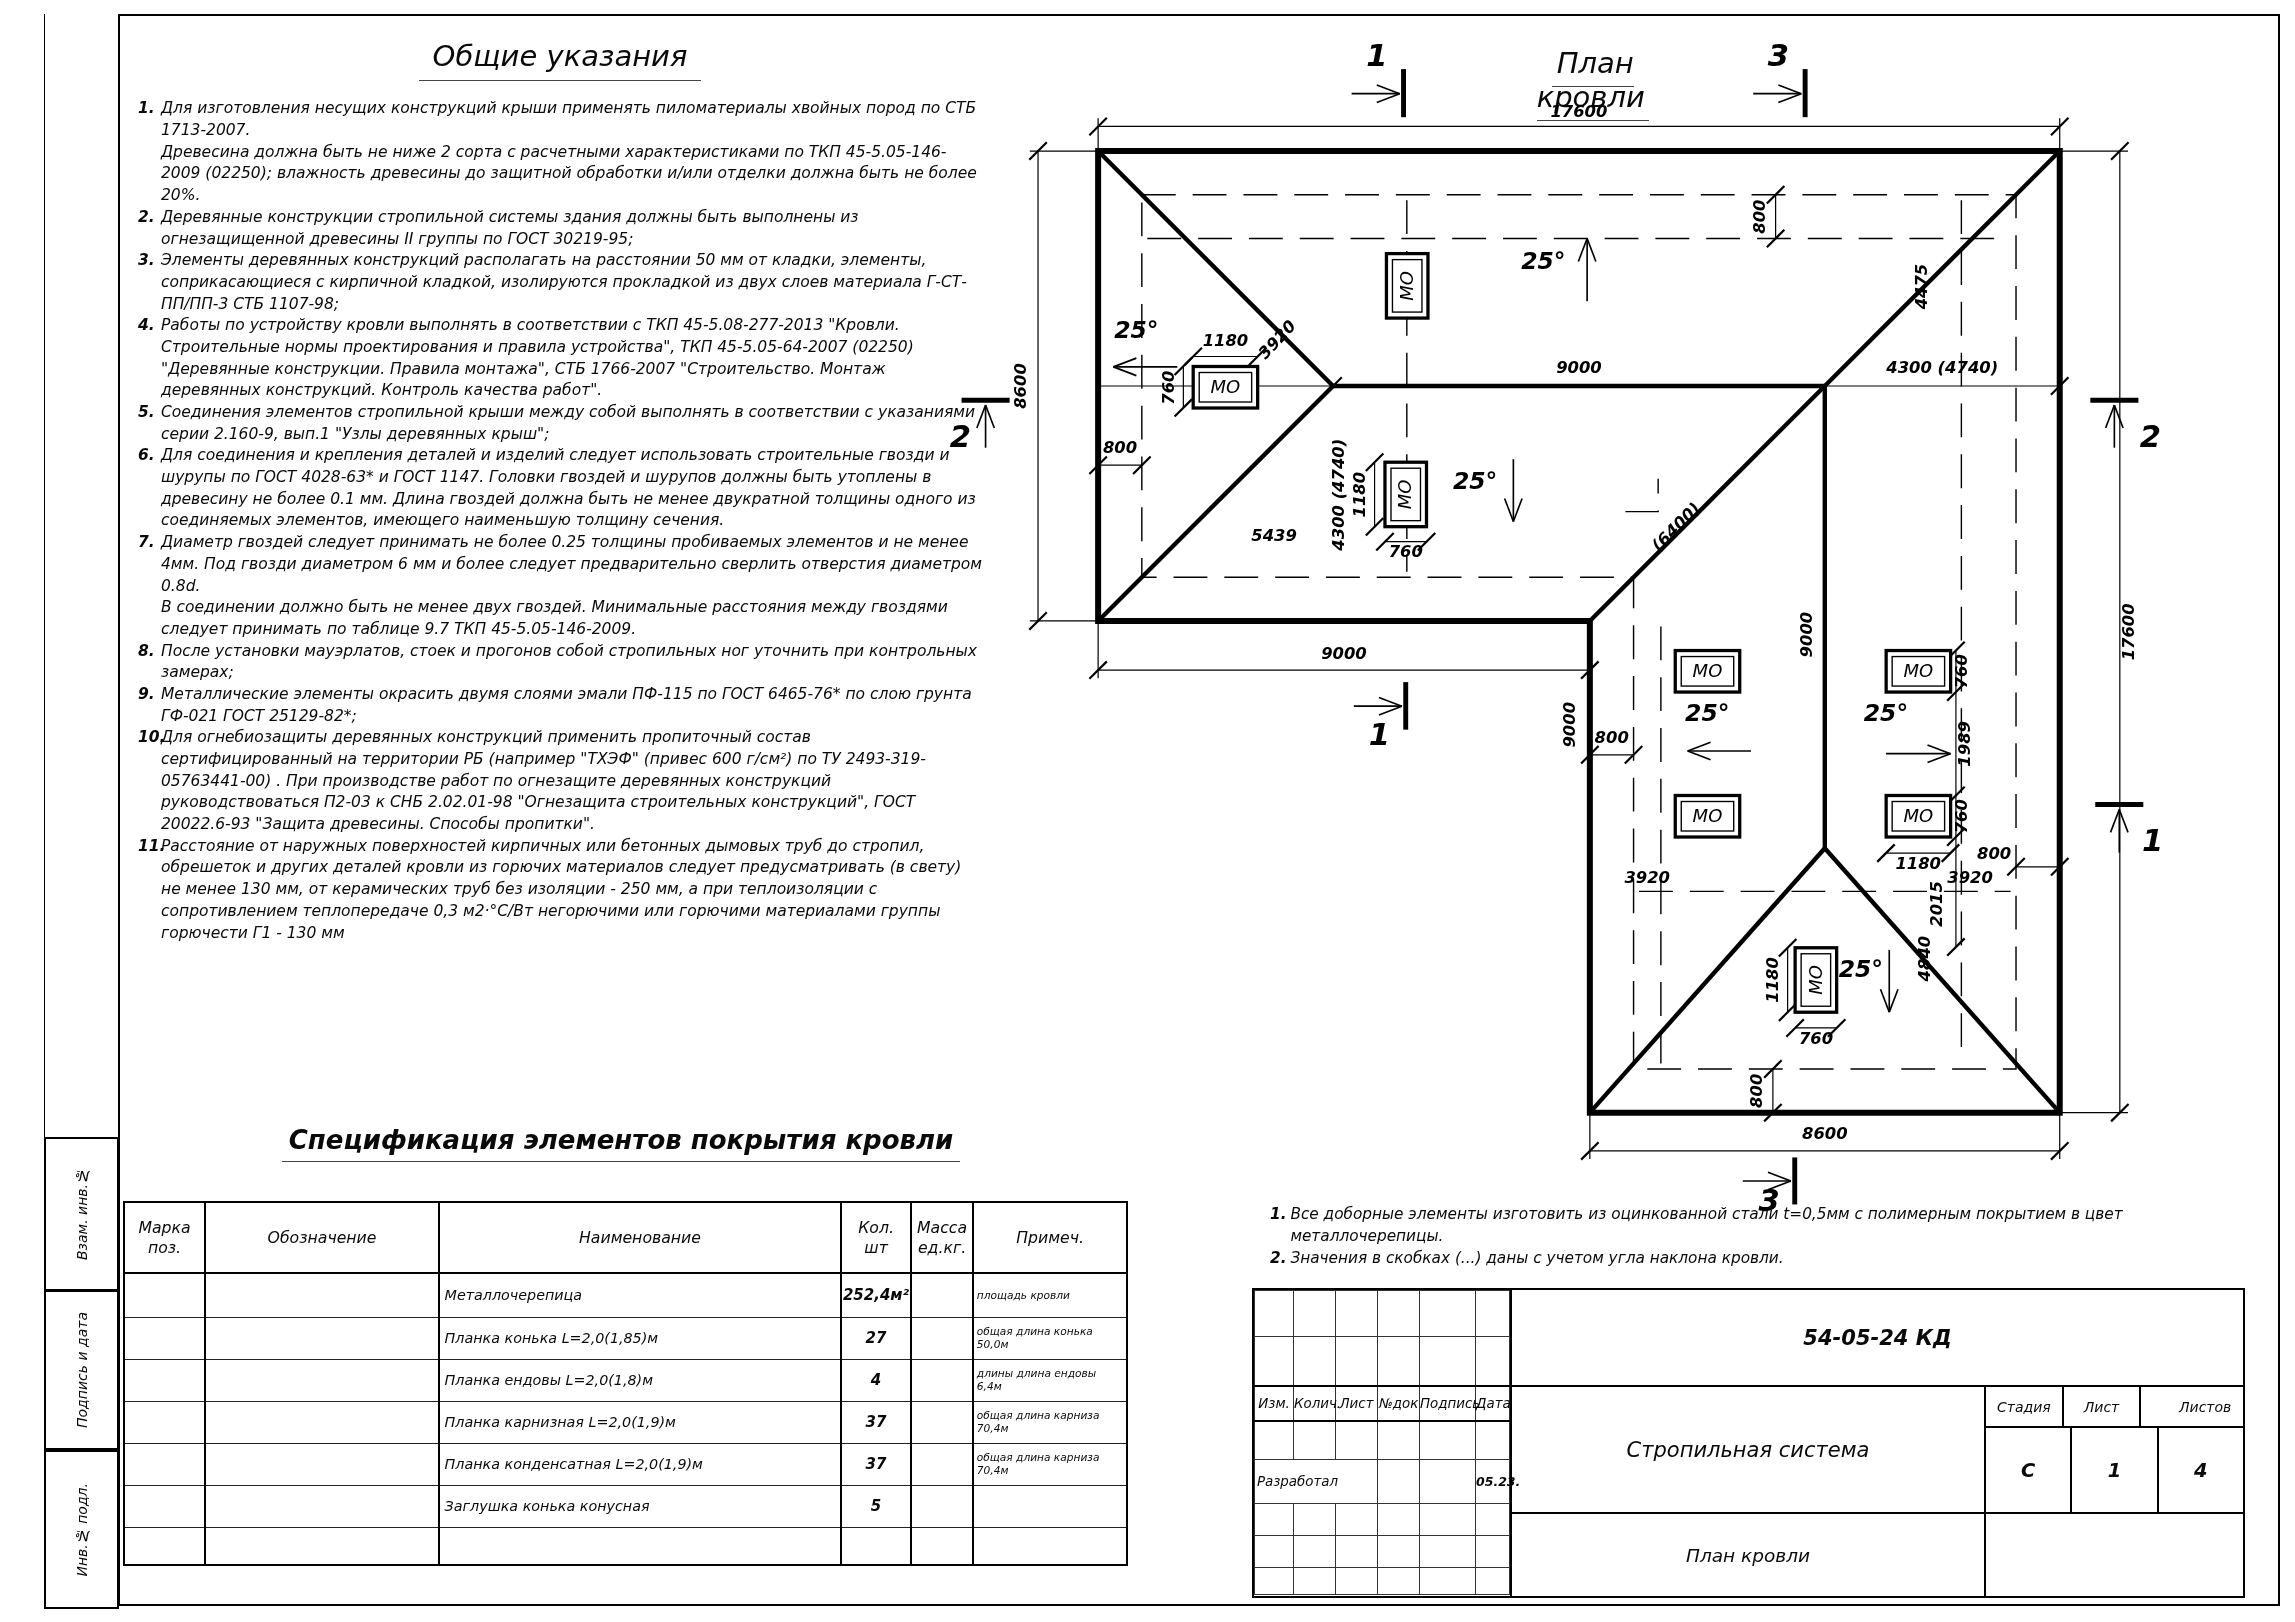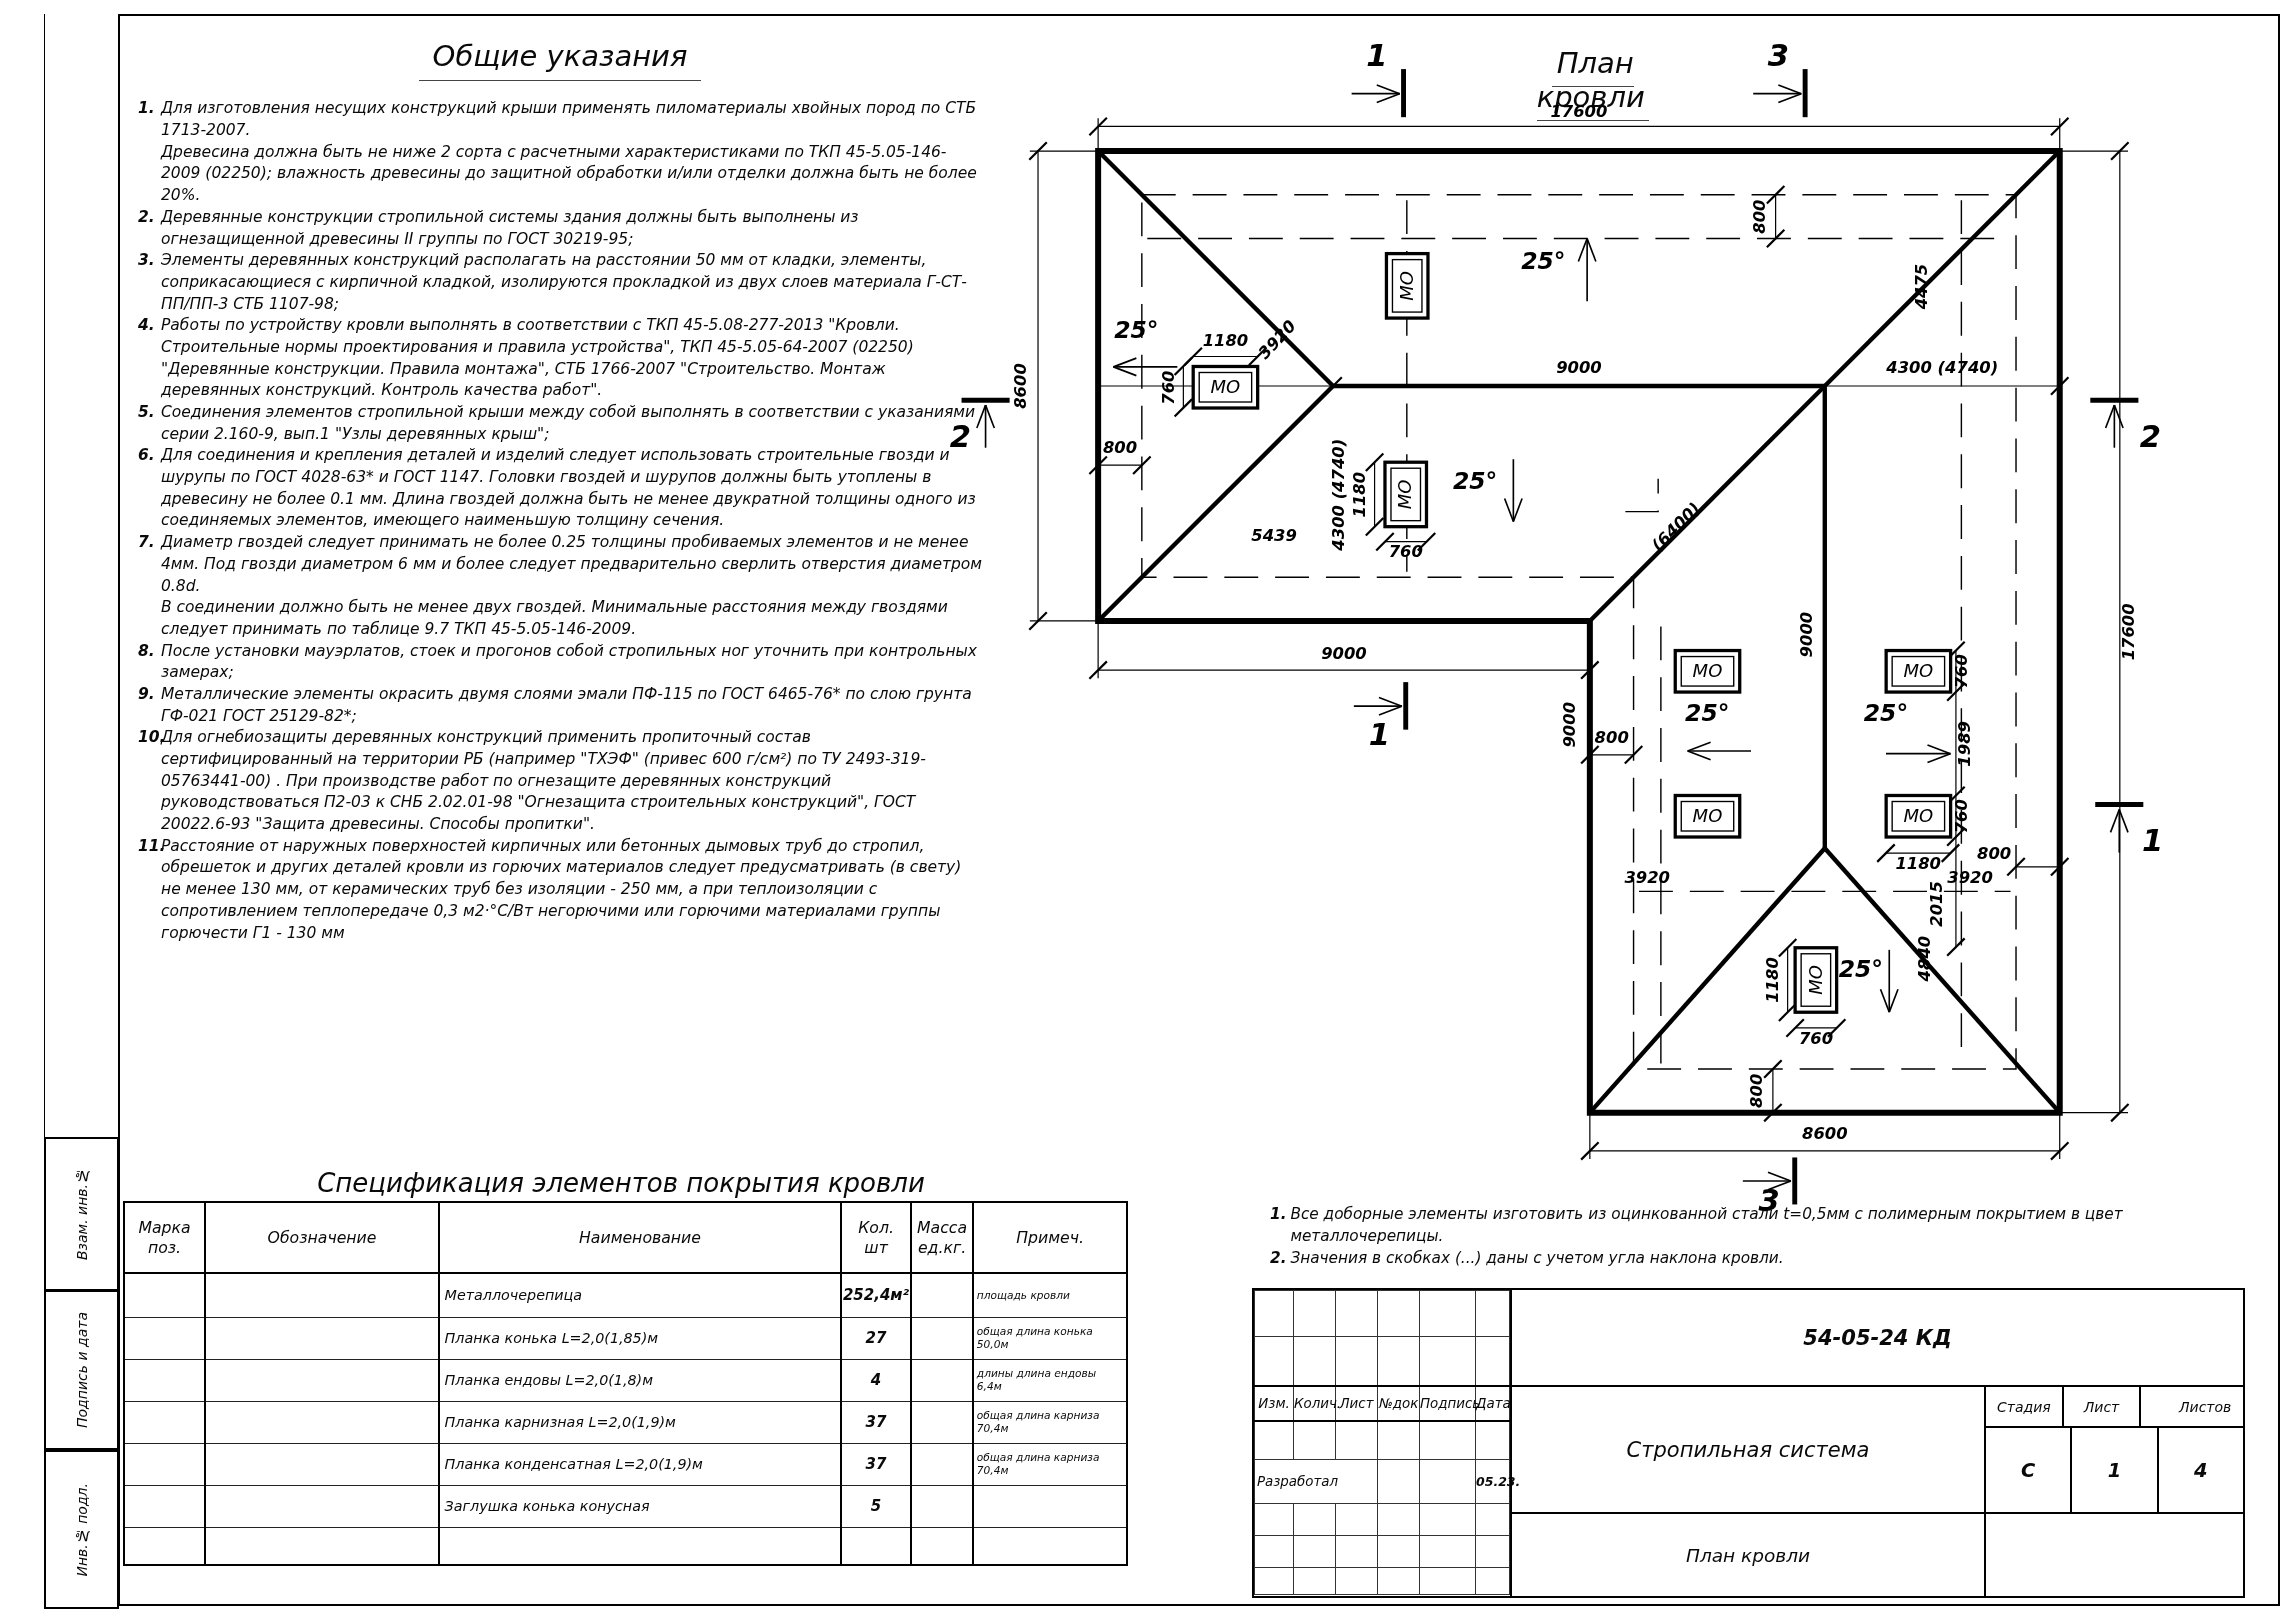--- a/index.html
+++ b/index.html
@@ -15,21 +15,21 @@
   
   #notes{left:138px;top:39px;width:844px;}
   #notes h1{font-size:29px;font-weight:400;text-align:center;margin:0 0 25.4px 0;}
   .tul{border-bottom:1.4px solid #444;padding:0 14px 6.5px 14px;}
   .note{position:relative;padding-left:23px;font-size:15.5px;line-height:1.40;margin:0;}
   .note .nn{position:absolute;left:0;top:0;width:21px;font-weight:700;}
   
   #planTitle{left:1496px;top:46px;width:194px;text-align:center;font-size:29px;}
   #planTitle span{border-bottom:1.4px solid #444;padding:0 4.6px 5.6px 4.6px;}
   
-  #specTitle{left:123px;top:1168px;width:996px;text-align:center;font-size:26px;}
+  #specTitle{left:123px;top:1125px;width:996px;text-align:center;font-size:26px;font-weight:bold;}
   #specTitle span{border-bottom:1.4px solid #444;padding:0 6.5px 5.6px 6.5px;}
   #specTbl{left:123px;top:1201px;border-collapse:collapse;table-layout:fixed;background:#fff;}
   #specTbl td{border-top:0.9px solid #222;border-bottom:0.9px solid #222;
               border-left:2.3px solid #000;border-right:2.3px solid #000;
               padding:0.9px 4.6px;vertical-align:middle;overflow:hidden;}
   #specTbl{border:2.8px solid #000;}
   #specTbl tr.hd td{border-bottom:2.8px solid #000;text-align:center;font-size:15.7px;line-height:1.25;}
   #specTbl td.nm{font-size:14.3px;}
   #specTbl td.qt{font-size:15px;font-weight:700;text-align:center;padding:0.9px 0.9px;}
   #specTbl td.nt{font-size:10.6px;line-height:1.2;padding:0.9px 2.8px;}

